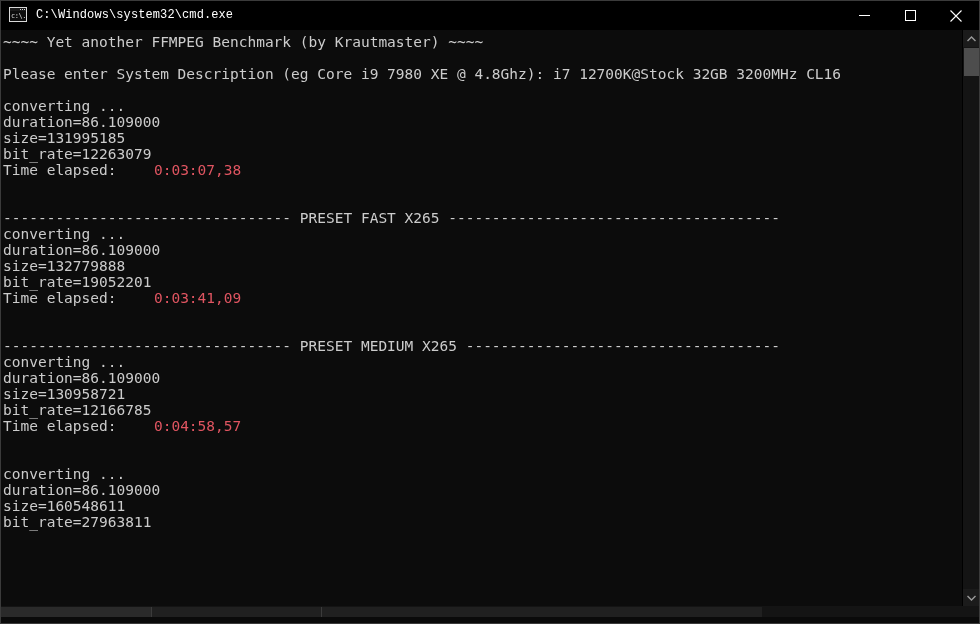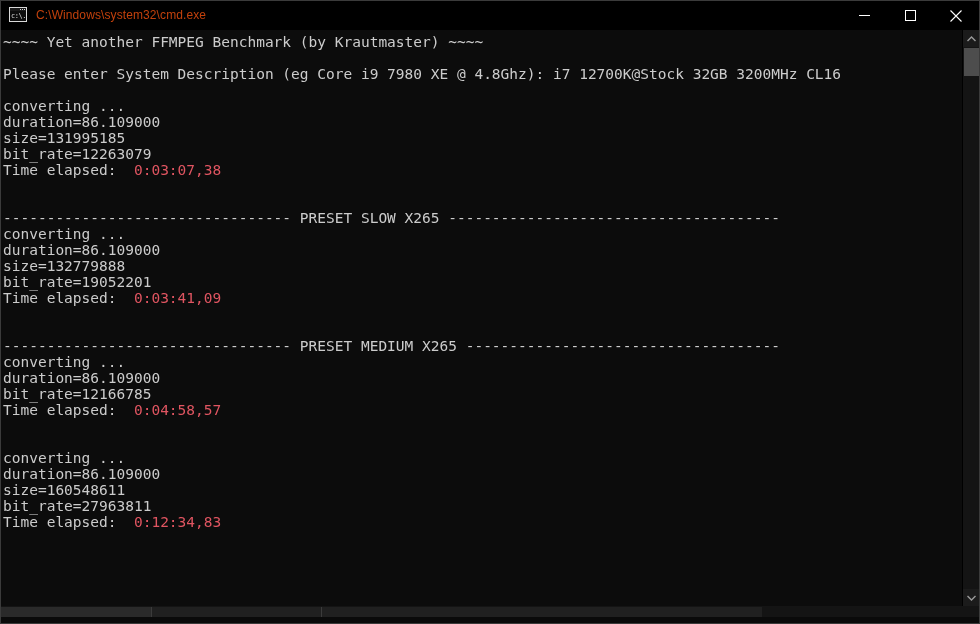--- a/index.html
+++ b/index.html
@@ -75,22 +75,22 @@
     font-family: "DejaVu Sans Mono", monospace;
     font-size: 7px;
     line-height: 10px;
     letter-spacing: -0.5px;
     text-align: left;
     padding-left: 1px;
     box-sizing: border-box;
     overflow: hidden;
   }
   .title-text {
-    color: #c2410c;
-    font-family: Liberation Sans, sans-serif;
+    color: #ffffff;
+    font-family: Liberation Mono, monospace;
     font-size: 12px;
     line-height: 29px;
     white-space: nowrap;
     letter-spacing: 0.1px;
   }
   .win-controls {
     position: absolute;
     right: 0; top: 0;
     height: 29px;
     display: flex;
@@ -123,21 +123,21 @@
   .line {
     font-family: "DejaVu Sans Mono", monospace;
     font-size: 14.5px;
     line-height: 16px;
     height: 16px;
     color: #cccccc;
     white-space: pre;
     letter-spacing: 0px;
   }
   .line.blank { color: transparent; }
-  .red { color: #e05561; }
+  .red { color: #e05561; margin-left: 20px; }
 
   
   .vscroll {
     flex: 0 0 17px;
     width: 17px;
     background: #1b1b1b;
     position: relative;
     border-left: 1px solid #000000;
     box-sizing: border-box;
   }
@@ -249,42 +249,42 @@
       <div class="line blank">&nbsp;</div>
 
       <div class="line">converting ...</div>
       <div class="line">duration=86.109000</div>
       <div class="line">size=131995185</div>
       <div class="line">bit_rate=12263079</div>
       <div class="line"><span>Time elapsed:  </span><span class="red">0:03:07,38</span></div>
       <div class="line blank">&nbsp;</div>
       <div class="line blank">&nbsp;</div>
 
-      <div class="line">--------------------------------- PRESET SLOW X265 --------------------------------------</div>
+      <div class="line">--------------------------------- PRESET FAST X265 --------------------------------------</div>
       <div class="line">converting ...</div>
       <div class="line">duration=86.109000</div>
       <div class="line">size=132779888</div>
       <div class="line">bit_rate=19052201</div>
       <div class="line"><span>Time elapsed:  </span><span class="red">0:03:41,09</span></div>
       <div class="line blank">&nbsp;</div>
       <div class="line blank">&nbsp;</div>
 
       <div class="line">--------------------------------- PRESET MEDIUM X265 ------------------------------------</div>
       <div class="line">converting ...</div>
       <div class="line">duration=86.109000</div>
+      <div class="line">size=130958721</div>
       <div class="line">bit_rate=12166785</div>
       <div class="line"><span>Time elapsed:  </span><span class="red">0:04:58,57</span></div>
       <div class="line blank">&nbsp;</div>
       <div class="line blank">&nbsp;</div>
 
       <div class="line">converting ...</div>
       <div class="line">duration=86.109000</div>
       <div class="line">size=160548611</div>
       <div class="line">bit_rate=27963811</div>
-      <div class="line"><span>Time elapsed:  </span><span class="red">0:12:34,83</span></div>
       <div class="line blank">&nbsp;</div>
       <div class="line blank">&nbsp;</div>
 
     </div>
 
     <div class="vscroll">
       <div class="vs-track"></div>
       <div class="vs-arrow up">
         <svg width="9" height="6" viewBox="0 0 9 6">
             <path d="M0.5 5 L4.5 1 L8.5 5" stroke="#9a9a9a" stroke-width="1.4" fill="none"></path>

